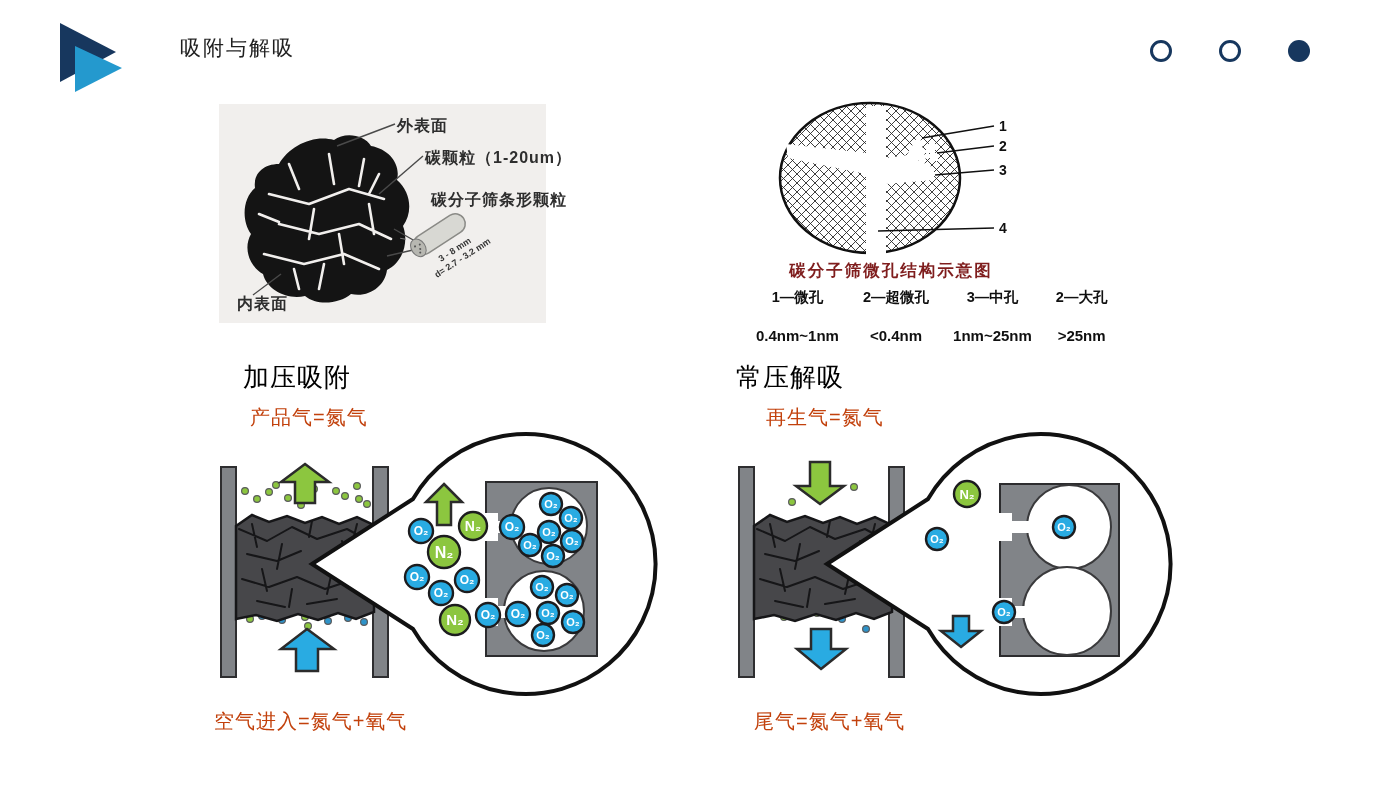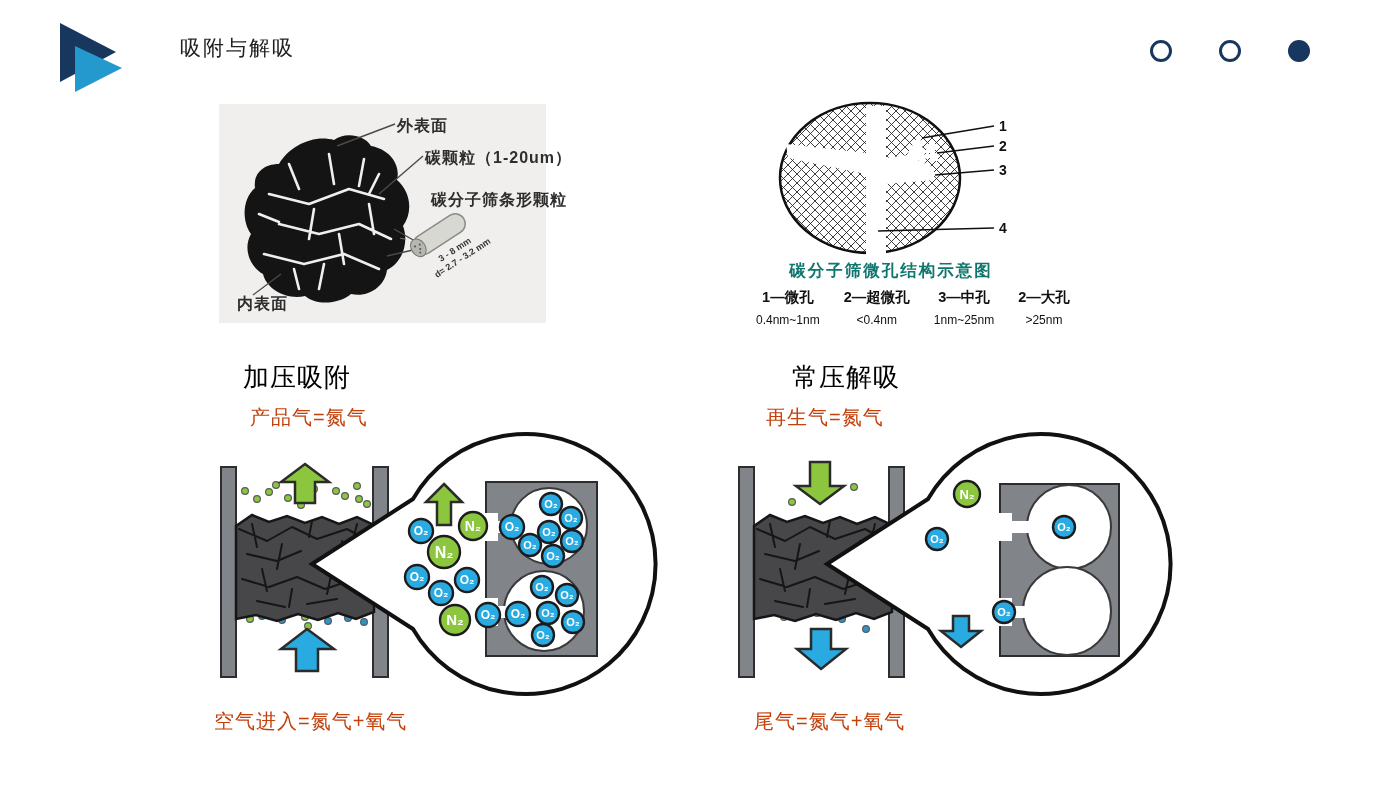--- a/index.html
+++ b/index.html
@@ -13,32 +13,32 @@
   .ind{width:22px;height:22px;border-radius:50%;box-sizing:border-box;}
   .ind.hollow{border:3px solid #17375E;background:#fff;}
   .ind.filled{background:#17375E;}
   
   #particle-figure{left:219px;top:104px;width:327px;height:219px;background:#f1efed;}
   #particle-figure svg{position:absolute;left:0;top:0;}
   .photo-label{position:absolute;font-size:16px;color:#2e2e2e;font-weight:bold;letter-spacing:1px;white-space:nowrap;}
   
   #pore-figure{left:756px;top:98px;width:310px;height:232px;}
   #pore-caption{position:absolute;left:10px;top:162px;width:250px;text-align:center;
-    font-size:16.5px;font-weight:bold;color:#0f766e;letter-spacing:2px;white-space:nowrap;}
+    font-size:16.5px;font-weight:bold;color:#7f1d1d;letter-spacing:2px;white-space:nowrap;}
   #pore-legend{position:absolute;left:0px;top:190px;width:292px;display:flex;justify-content:space-between;gap:24px;}
   .leg-item{text-align:center;}
   .leg-name{font-size:14.5px;font-weight:bold;color:#101010;white-space:nowrap;}
-  .leg-size{font-size:12px;font-weight:normal;color:#101010;margin-top:6px;white-space:nowrap;}
+  .leg-size{font-size:15px;font-weight:bold;color:#101010;margin-top:20px;white-space:nowrap;}
   
   .section-heading{font-size:26px;color:#000000;letter-spacing:1px;}
   .gas-label{font-size:20px;color:#c2410c;letter-spacing:1px;}
   #ads-heading{left:243px;top:360px;}
   #ads-product{left:250px;top:404px;}
   #ads-feed{left:214px;top:708px;}
-  #des-heading{left:792px;top:360px;font-family:Liberation Serif, serif;}
+  #des-heading{left:736px;top:360px;font-family:Liberation Serif, serif;}
   #des-regen{left:766px;top:404px;}
   #des-tail{left:754px;top:708px;}
   #ads-svg{left:197px;top:429px;}
   #des-svg{left:717px;top:429px;}
 </style>
 </head>
 <body>
 
 <svg id="logo" class="abs" viewBox="0 0 72 78">
   <polygon points="8,7 8,66 64,36" fill="#17375E"></polygon>

